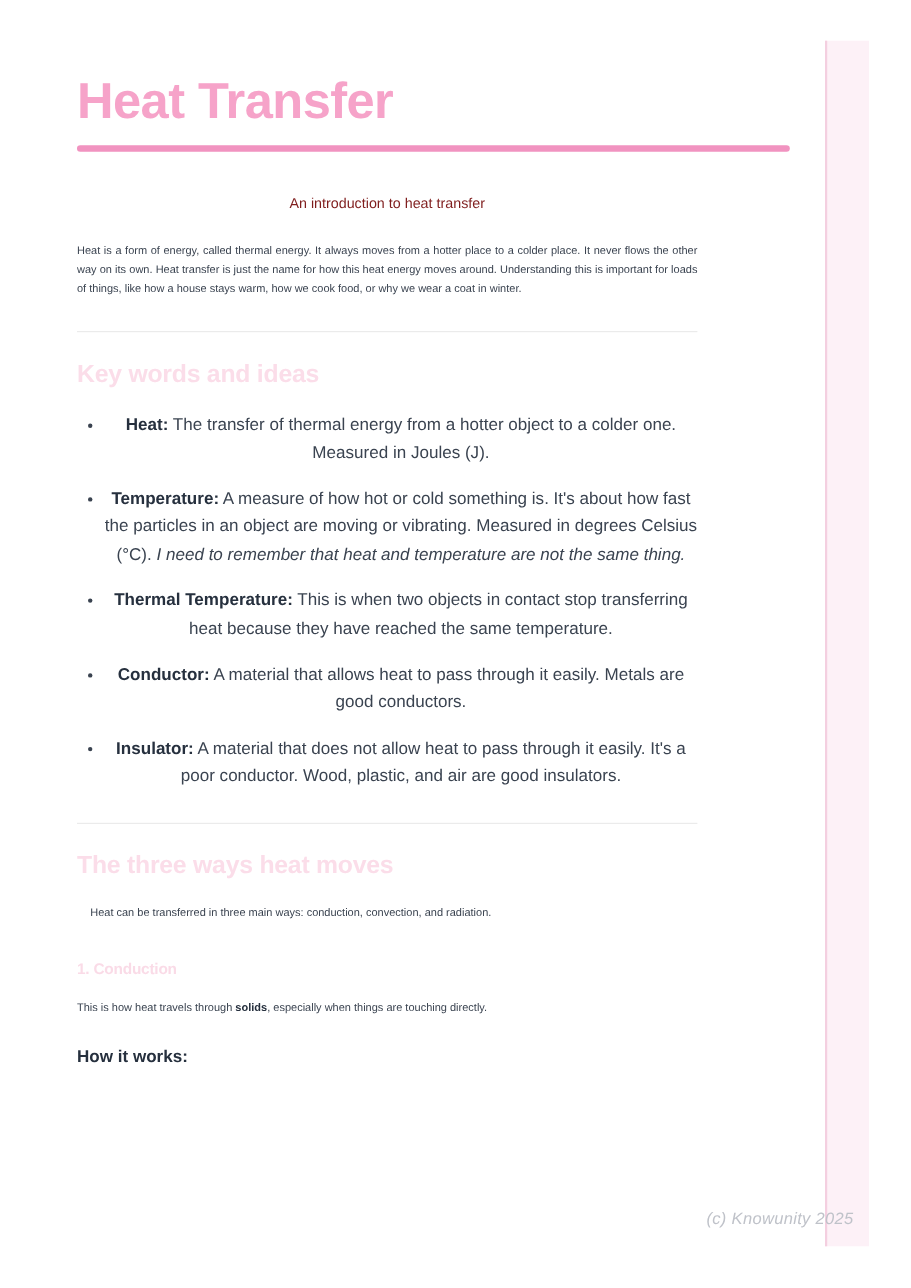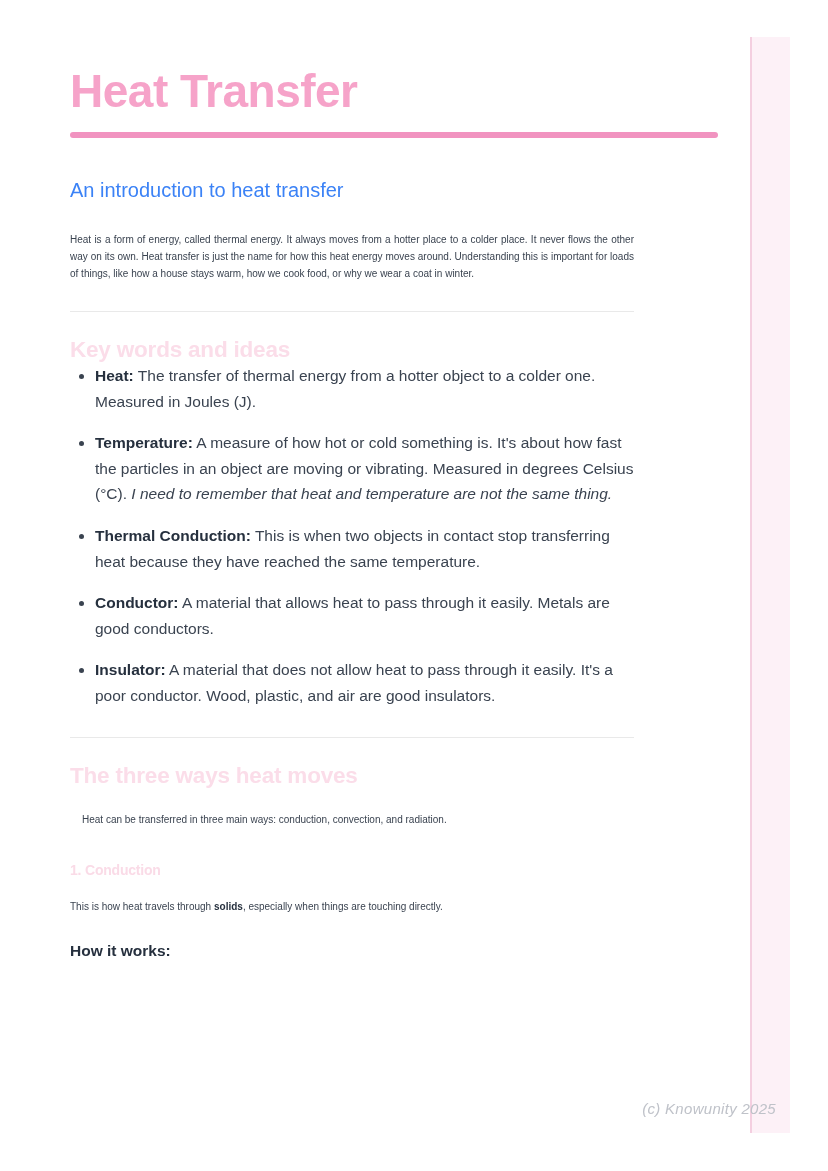--- a/index.html
+++ b/index.html
@@ -36,23 +36,24 @@
     line-height: 1.1;
   }
   .title-rule {
     margin-top: 15px;
     width: 648px; height: 6px;
     background: #f193c0;
     border-radius: 3px;
   }
   .subtitle {
     margin-top: 37px;
-    font-size: 20px;
+    font-size: 13px;
     line-height: 1.5;
-    color: #3b82f6;
+    color: #7f1d1d;
+    text-align: center;
   }
   p.body {
     font-size: 10px;
     line-height: 1.72;
     color: #3a4350;
   }
   .justify { text-align: justify; }
   .intro { margin-top: 26px; }
   hr.divider {
     border: none;
@@ -68,22 +69,24 @@
     letter-spacing: -0.2px;
   }
   h3.faded {
     margin-top: 33px;
     font-size: 14px;
     font-weight: 700;
     color: #fadbe7;
     letter-spacing: -0.2px;
   }
   ul.bullets {
+    margin-top: 21px;
     padding-left: 25px;
     list-style: disc outside;
+    text-align: center;
   }
   ul.bullets li {
     font-size: 15.5px;
     line-height: 1.65;
     margin-bottom: 16px;
     color: #3a4350;
   }
   ul.bullets li:last-child { margin-bottom: 0; }
   strong.term, strong.dark { font-weight: 700; color: #26303e; }
   em.note { font-style: italic; color: #3a4350; }
@@ -122,21 +125,21 @@
 
     <p class="body justify intro">Heat is a form of energy, called thermal energy. It always moves from a hotter place to a colder place. It never flows the other way on its own. Heat transfer is just the name for how this heat energy moves around. Understanding this is important for loads of things, like how a house stays warm, how we cook food, or why we wear a coat in winter.</p>
 
     <hr class="divider">
 
     <h2 class="faded">Key words and ideas</h2>
 
     <ul class="bullets">
       <li><strong class="term">Heat:</strong><span> The transfer of thermal energy from a hotter object to a colder one. Measured in Joules (J).</span><em class="note"></em></li>
       <li><strong class="term">Temperature:</strong><span> A measure of how hot or cold something is. It's about how fast the particles in an object are moving or vibrating. Measured in degrees Celsius (°C). </span><em class="note">I need to remember that heat and temperature are not the same thing.</em></li>
-      <li><strong class="term">Thermal Conduction:</strong><span> This is when two objects in contact stop transferring heat because they have reached the same temperature.</span><em class="note"></em></li>
+      <li><strong class="term">Thermal Temperature:</strong><span> This is when two objects in contact stop transferring heat because they have reached the same temperature.</span><em class="note"></em></li>
       <li><strong class="term">Conductor:</strong><span> A material that allows heat to pass through it easily. Metals are good conductors.</span><em class="note"></em></li>
       <li><strong class="term">Insulator:</strong><span> A material that does not allow heat to pass through it easily. It's a poor conductor. Wood, plastic, and air are good insulators.</span><em class="note"></em></li>
     </ul>
 
     <hr class="divider">
 
     <h2 class="faded">The three ways heat moves</h2>
 
     <p class="body justify para-gap">Heat can be transferred in three main ways: conduction, convection, and radiation.</p>
 

